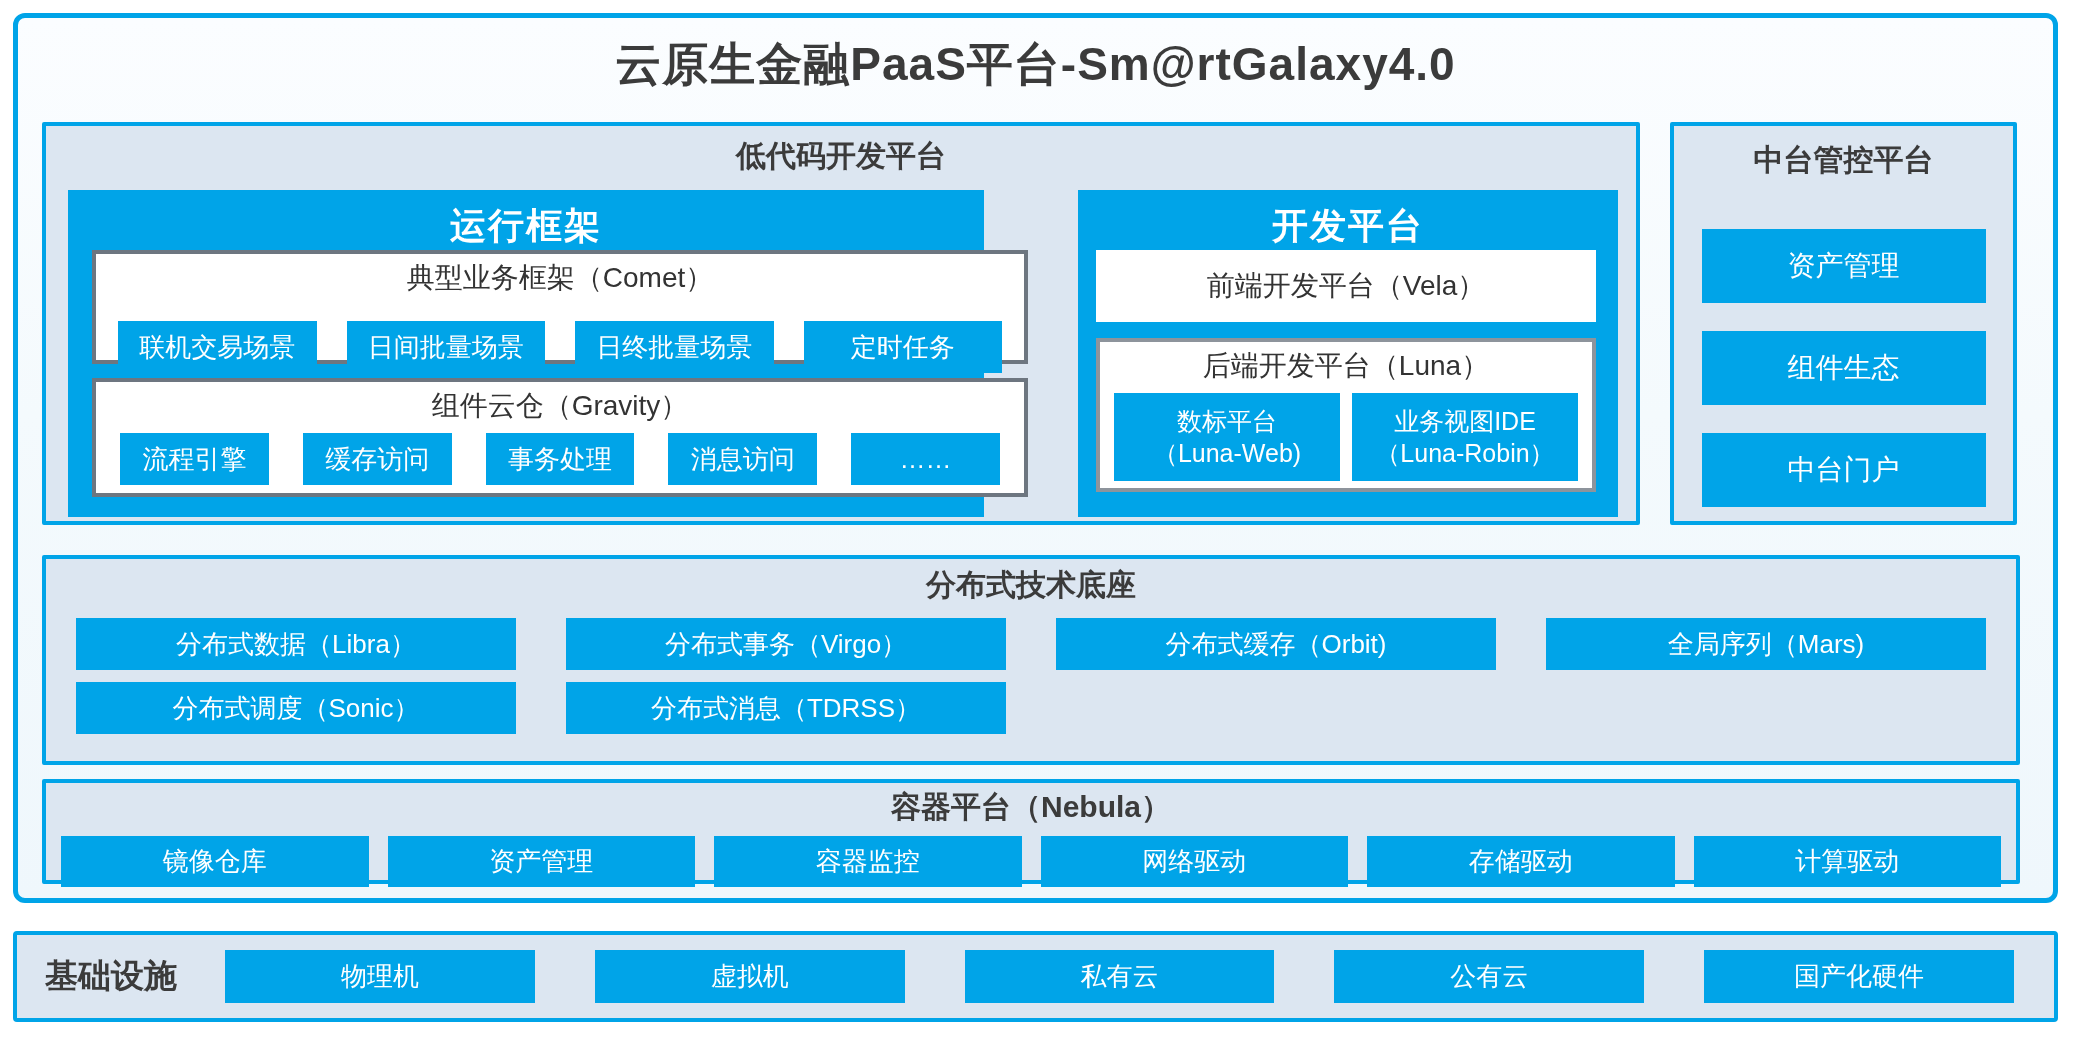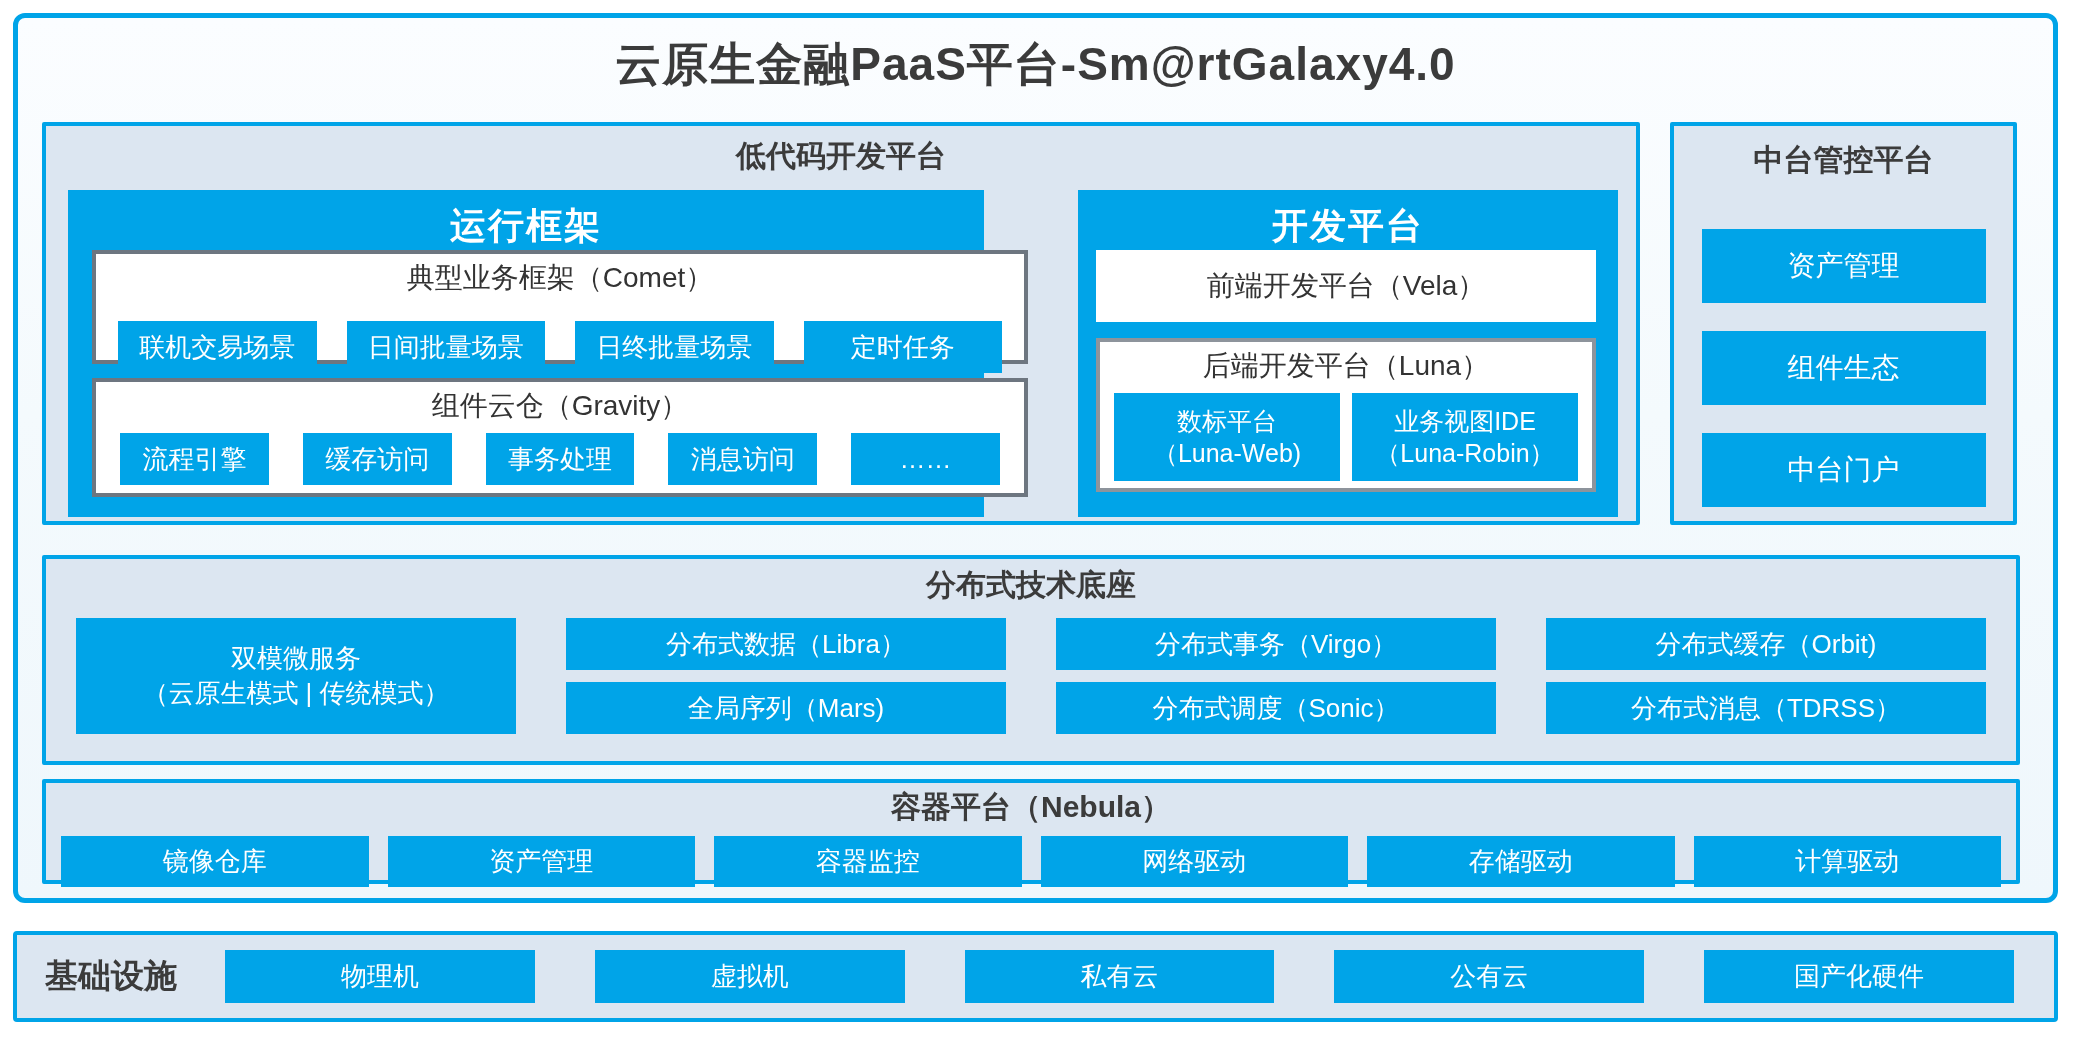--- a/index.html
+++ b/index.html
@@ -164,24 +164,20 @@
     <div class="mid-btns">
       <div class="chip">资产管理</div>
       <div class="chip">组件生态</div>
       <div class="chip">中台门户</div>
     </div>
   </div>
 
   <div class="sec distributed">
     <div class="sec-label">分布式技术底座</div>
     <div class="dist-grid">
-      <div class="chip dual">
-        <span>双模微服务</span>
-        <span>（云原生模式 | 传统模式）</span>
-      </div>
       <div class="chip">分布式数据（Libra）</div>
       <div class="chip">分布式事务（Virgo）</div>
       <div class="chip">分布式缓存（Orbit)</div>
       <div class="chip">全局序列（Mars)</div>
       <div class="chip">分布式调度（Sonic）</div>
       <div class="chip">分布式消息（TDRSS）</div>
     </div>
   </div>
 
   <div class="sec containerplat">

